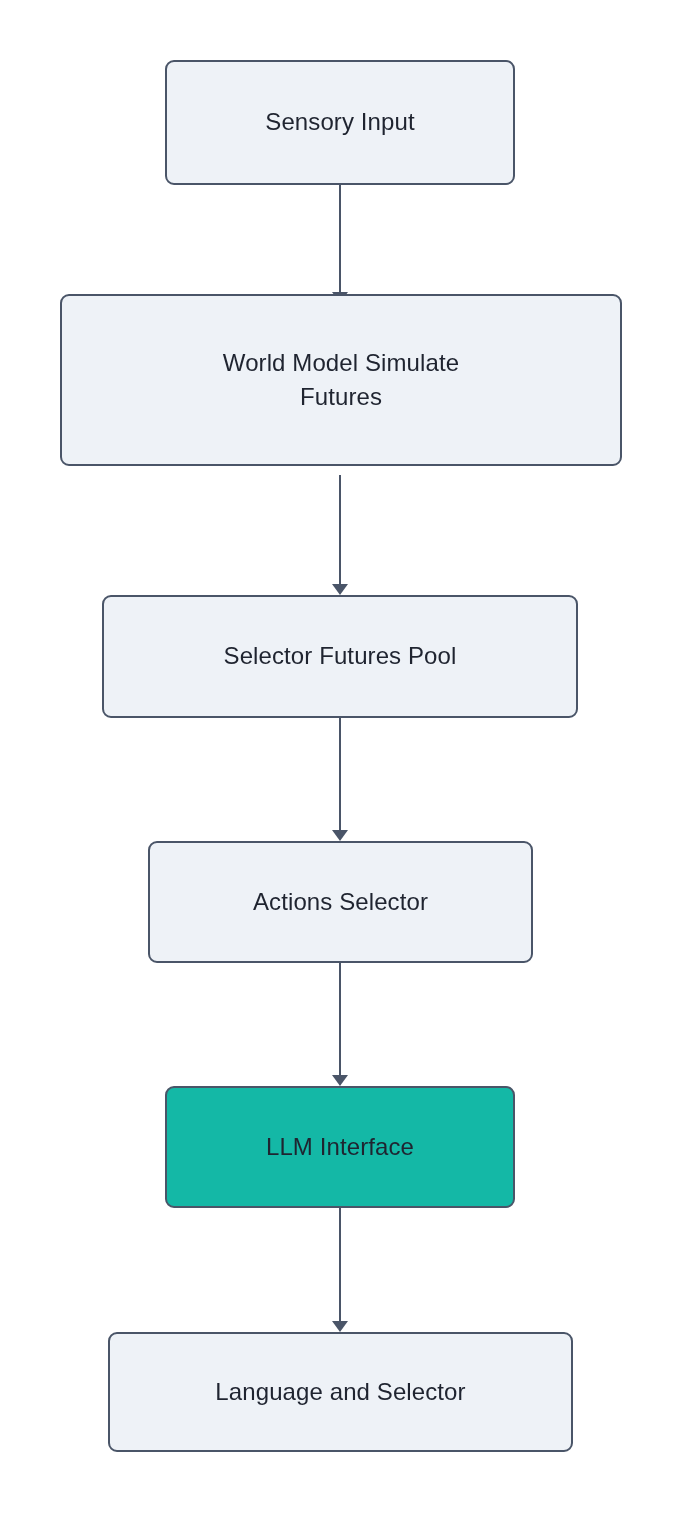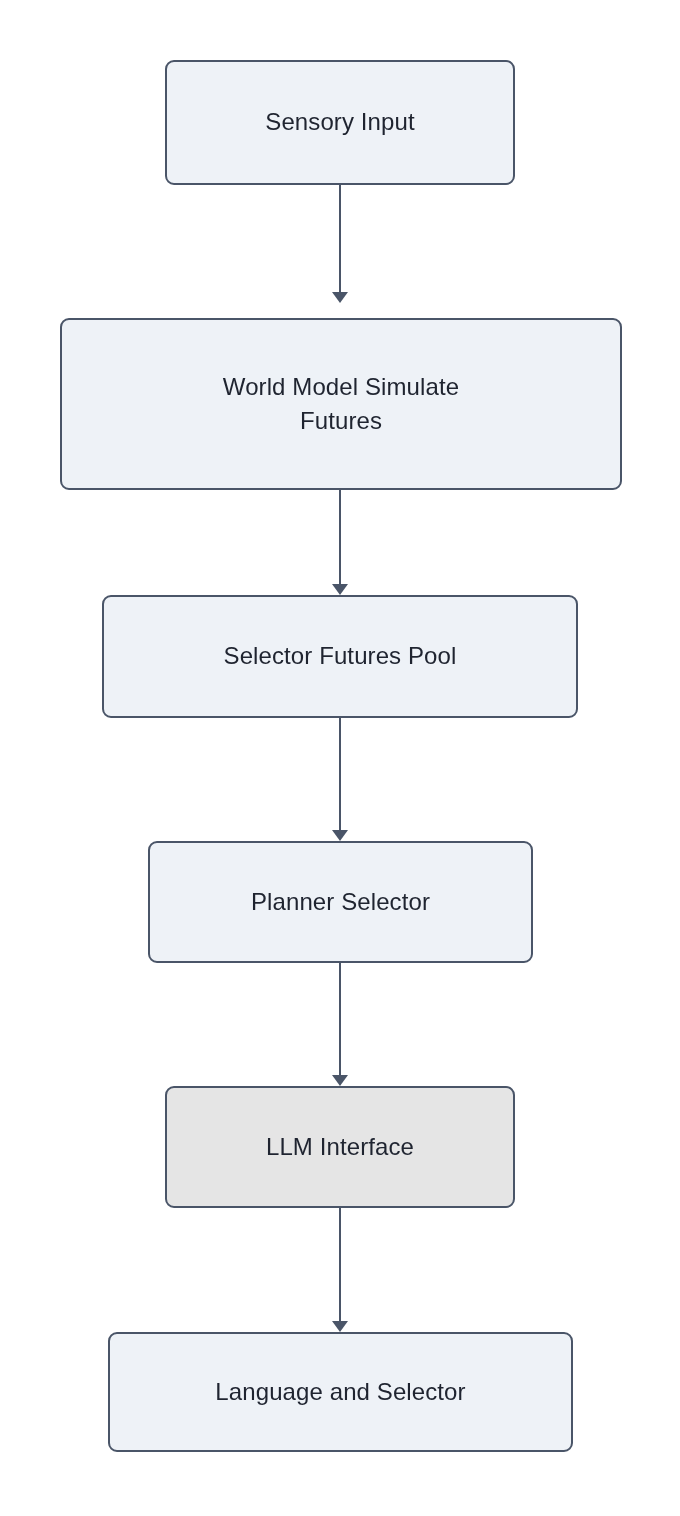--- a/index.html
+++ b/index.html
@@ -71,34 +71,34 @@
         <path d="M332,1075 L348,1075 L340,1086 z" fill="#4a5568"></path>
         <line x1="340" y1="1208" x2="340" y2="1323" stroke="#4a5568" stroke-width="2"></line>
         <path d="M332,1321 L348,1321 L340,1332 z" fill="#4a5568"></path>
       </g>
   </svg>
 
   <div class="node" style="left: 165px; top: 60px; width: 350px; height: 125px; background: rgb(238, 242, 247); border-color: rgb(74, 85, 104);">
     <span class="node-label" style="color: rgb(31, 36, 48);">Sensory Input</span>
   </div>
 
-  <div class="node" style="left: 60px; top: 318px; width: 562px; height: 172px; background: rgb(238, 242, 247); border-color: rgb(74, 85, 104);">
+  <div class="node" style="left: 60px; top: 294px; width: 562px; height: 172px; background: rgb(238, 242, 247); border-color: rgb(74, 85, 104);">
     <span class="node-label" style="color: rgb(31, 36, 48);">World Model Simulate
 Futures</span>
   </div>
 
   <div class="node" style="left: 102px; top: 595px; width: 476px; height: 123px; background: rgb(238, 242, 247); border-color: rgb(74, 85, 104);">
     <span class="node-label" style="color: rgb(31, 36, 48);">Selector Futures Pool</span>
   </div>
 
   <div class="node" style="left: 148px; top: 841px; width: 385px; height: 122px; background: rgb(238, 242, 247); border-color: rgb(74, 85, 104);">
-    <span class="node-label" style="color: rgb(31, 36, 48);">Planner Selector</span>
+    <span class="node-label" style="color: rgb(31, 36, 48);">Actions Selector</span>
   </div>
 
-  <div class="node" style="left: 165px; top: 1086px; width: 350px; height: 122px; background: #e5e5e5; border-color: rgb(74, 85, 104);">
+  <div class="node" style="left: 165px; top: 1086px; width: 350px; height: 122px; background: #14b8a6; border-color: rgb(74, 85, 104);">
     <span class="node-label" style="color: rgb(31, 36, 48);">LLM Interface</span>
   </div>
 
   <div class="node" style="left: 108px; top: 1332px; width: 465px; height: 120px; background: rgb(238, 242, 247); border-color: rgb(74, 85, 104);">
     <span class="node-label" style="color: rgb(31, 36, 48);">Language and Selector</span>
   </div>
 
 </div>
 
 </body></html>

